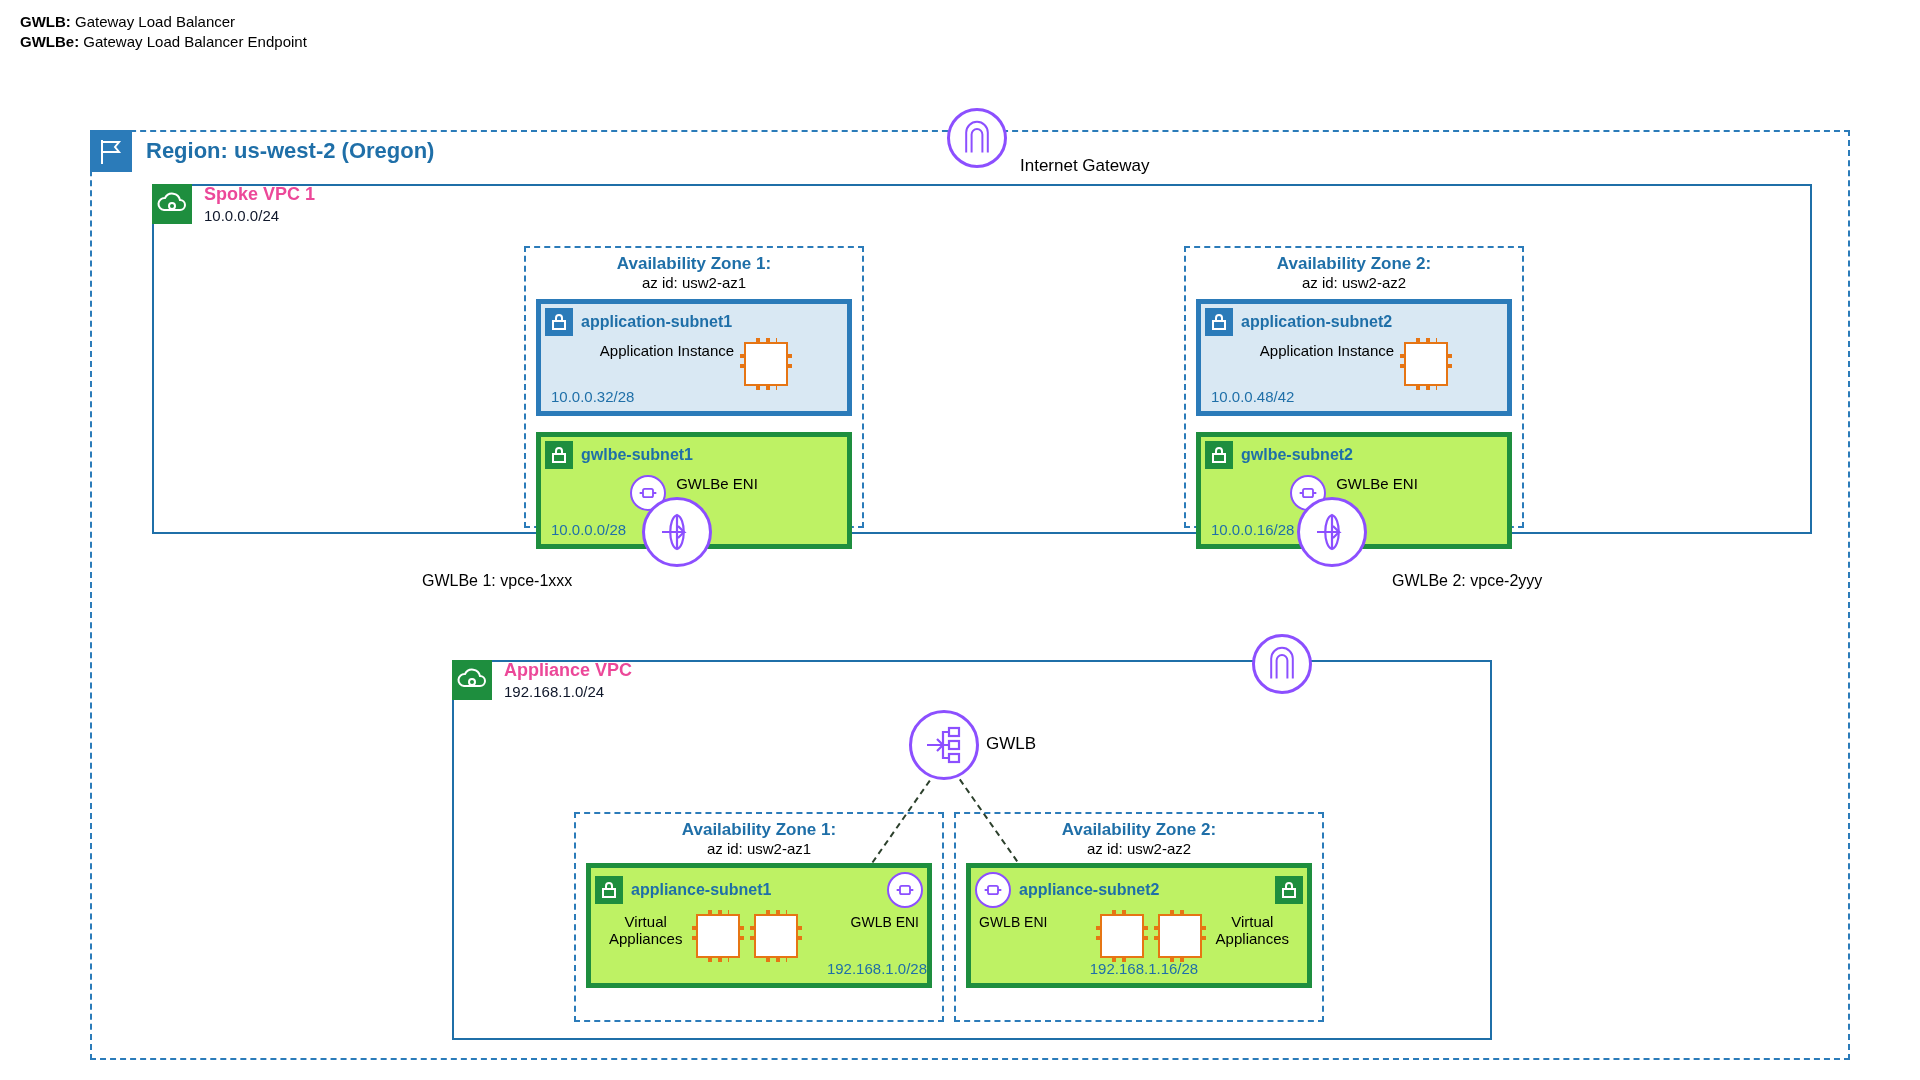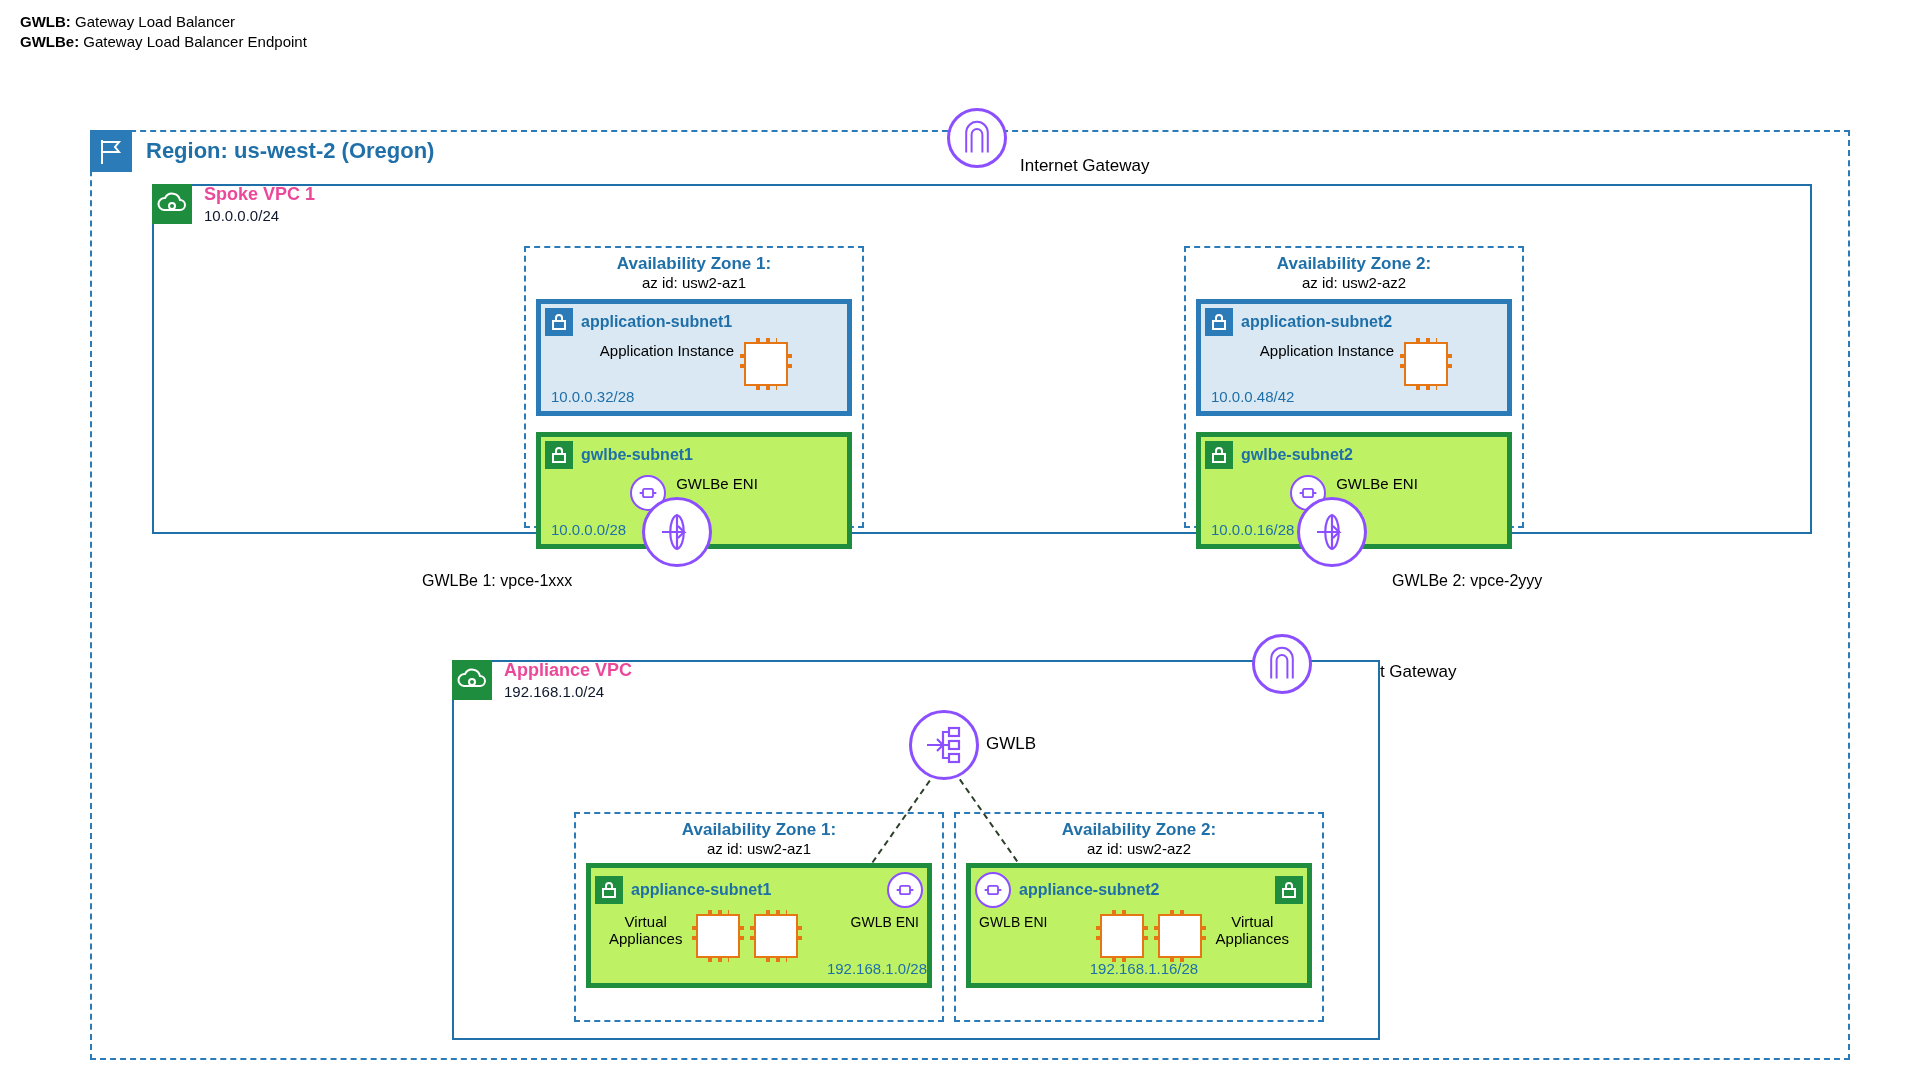--- a/index.html
+++ b/index.html
@@ -250,21 +250,21 @@
   <div class="gwlbe-label" style="left:1280px; top:440px;margin-left:20px;">GWLBe 2: vpce-2yyy</div>
 
   <div class="igw-badge" style="left:1160px; top:502px;">
     <svg class="i" viewBox="0 0 60 60">
         <path class="purple-stroke" d="M18 46V24a12 12 0 0 1 24 0v22"></path>
         <path class="purple-stroke" d="M24 46V26a6 6 0 0 1 12 0v20"></path>
       </svg>
   </div>
   <div class="igw-label" style="left:1235px; top:530px;">Internet Gateway</div>
 
-  <div class="vpc-box" style="left:360px; top:528px; width:928px; height:380px;">
+  <div class="vpc-box" style="left:360px; top:528px; width:1040px; height:380px;">
     <div class="vpc-label-group">
       <div class="vpc-icon-box">
         <svg class="i" viewBox="0 0 40 40">
             <path class="white-stroke" d="M12 26a6 6 0 0 1 1-12 8 8 0 0 1 15 2 5 5 0 0 1 0 10H12z"></path>
             <circle cx="20" cy="22" r="3" class="white-stroke"></circle>
           </svg>
       </div>
       <div class="vpc-text">
         <div class="vpc-title">Appliance VPC</div>
         <div class="vpc-cidr">192.168.1.0/24</div>

